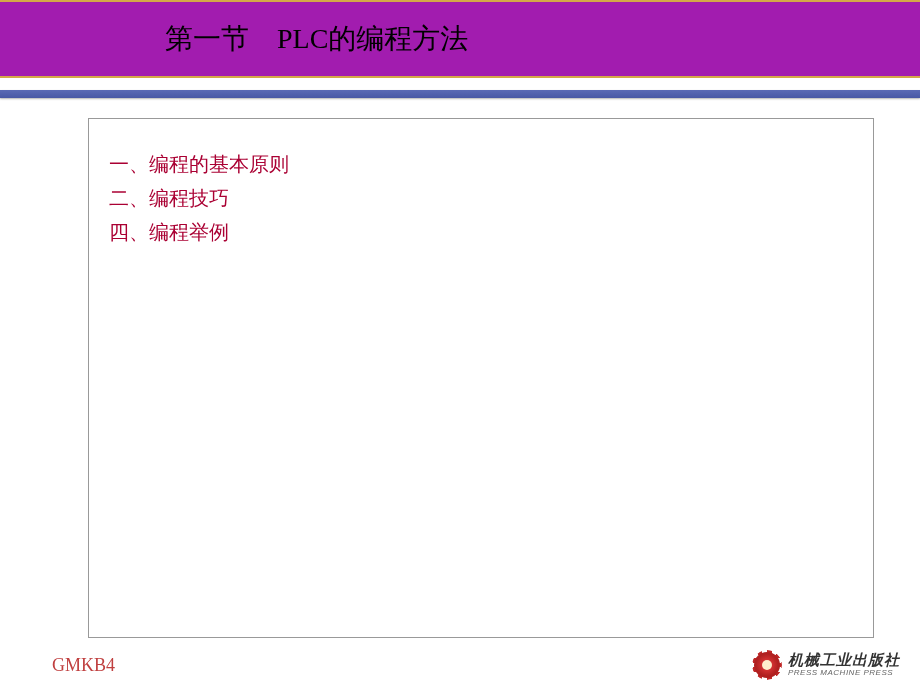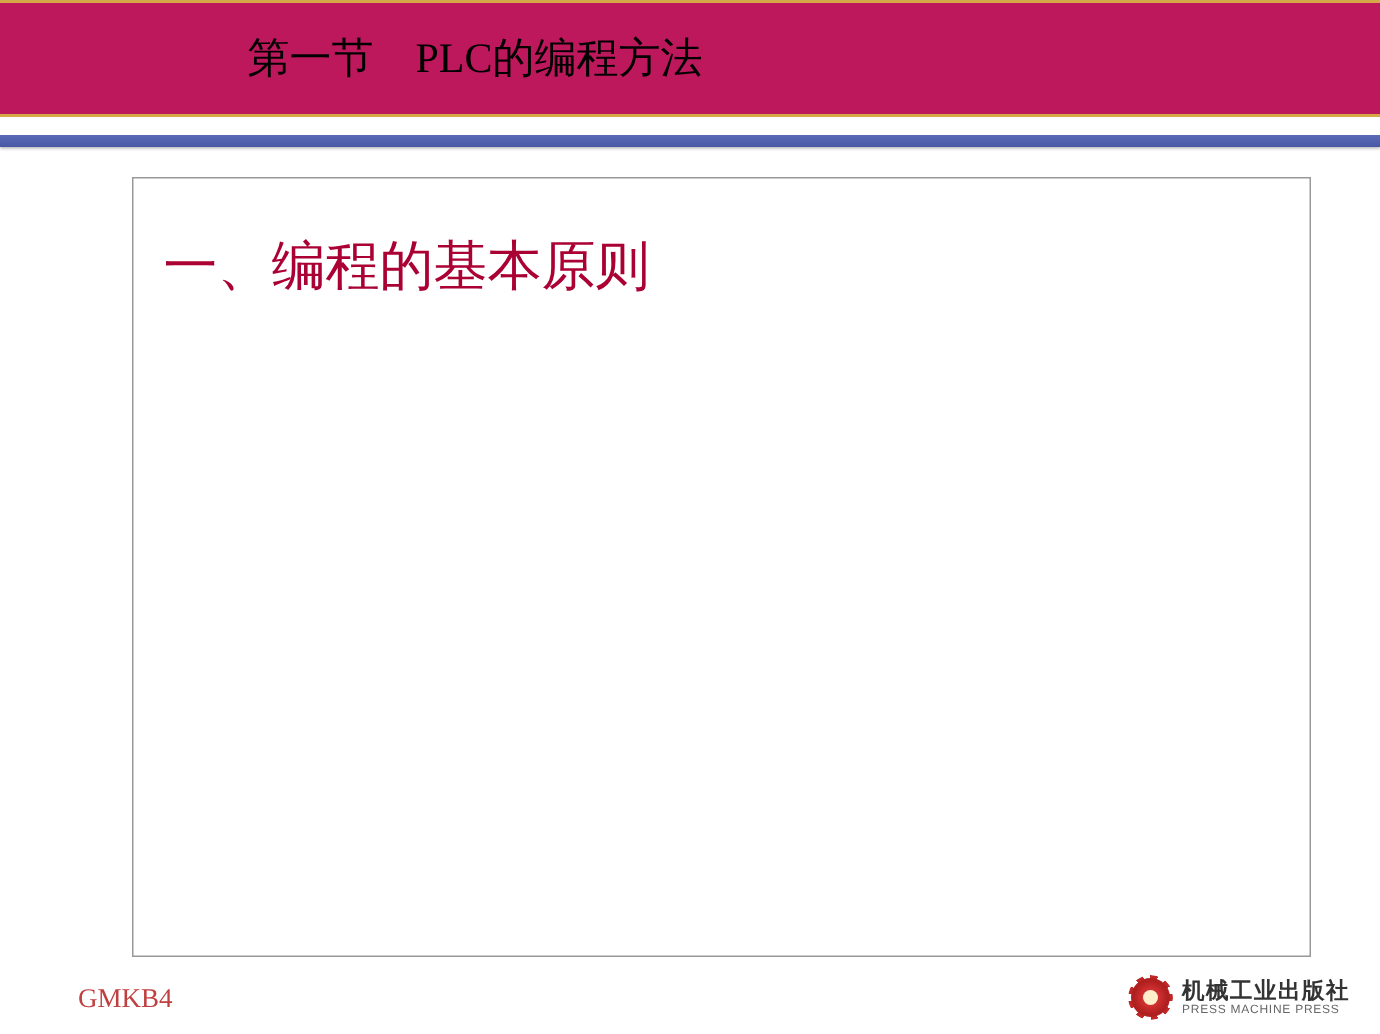--- a/index.html
+++ b/index.html
@@ -11,21 +11,21 @@
       width: 920px;
       height: 689px;
       font-family: "SimSun", "宋体", serif;
       background: #ffffff;
       position: relative;
       overflow: hidden;
     }
     .header-bar {
       width: 100%;
       height: 78px;
-      background: #be185d;
+      background: #a21caf;
       border-top: 2px solid #d4a848;
       border-bottom: 2px solid #d4a848;
       display: flex;
       align-items: center;
       padding-left: 165px;
     }
     .header-title {
       font-size: 28px;
       color: #000000;
       font-family: "SimSun", "宋体", serif;
@@ -43,21 +43,21 @@
     }
     .content-area {
       width: 786px;
       height: 520px;
       margin: 20px auto 0 88px;
       border: 1px solid #999999;
       background: #ffffff;
       padding: 28px 20px;
     }
     .content-item {
-      font-size: 36px;
+      font-size: 20px;
       color: #aa0033;
       line-height: 1.7;
       font-family: "SimSun", "宋体", serif;
     }
     .footer {
       position: absolute;
       bottom: 0;
       left: 0;
       width: 100%;
       height: 40px;
@@ -66,22 +66,23 @@
       justify-content: space-between;
       padding: 0 20px 8px 52px;
     }
     .footer-left {
       font-size: 18px;
       color: #c04040;
       font-family: "Times New Roman", serif;
     }
     .footer-right {
       display: flex;
-      align-items: flex-end;
+      align-items: center;
       gap: 8px;
+      font-style: italic;
     }
     .logo-icon {
       width: 26px;
       height: 26px;
       position: relative;
     }
     .logo-gear {
       width: 26px;
       height: 26px;
       border-radius: 50%;
@@ -144,20 +145,22 @@
 
 <div class="header-bar">
   <div class="header-title">第一节　PLC的编程方法</div>
 </div>
 
 <div class="separator-bar"></div>
 <div class="blue-bar"></div>
 
 <div class="content-area">
   <div class="content-item">一、编程的基本原则</div>
+  <div class="content-item">二、编程技巧</div>
+  <div class="content-item">四、编程举例</div>
 </div>
 
 <div class="footer">
   <div class="footer-left">GMKB4</div>
   <div class="footer-right">
     <div class="logo-icon">
       <div class="logo-gear">
         <div class="logo-center"></div>
       </div>
     </div>

